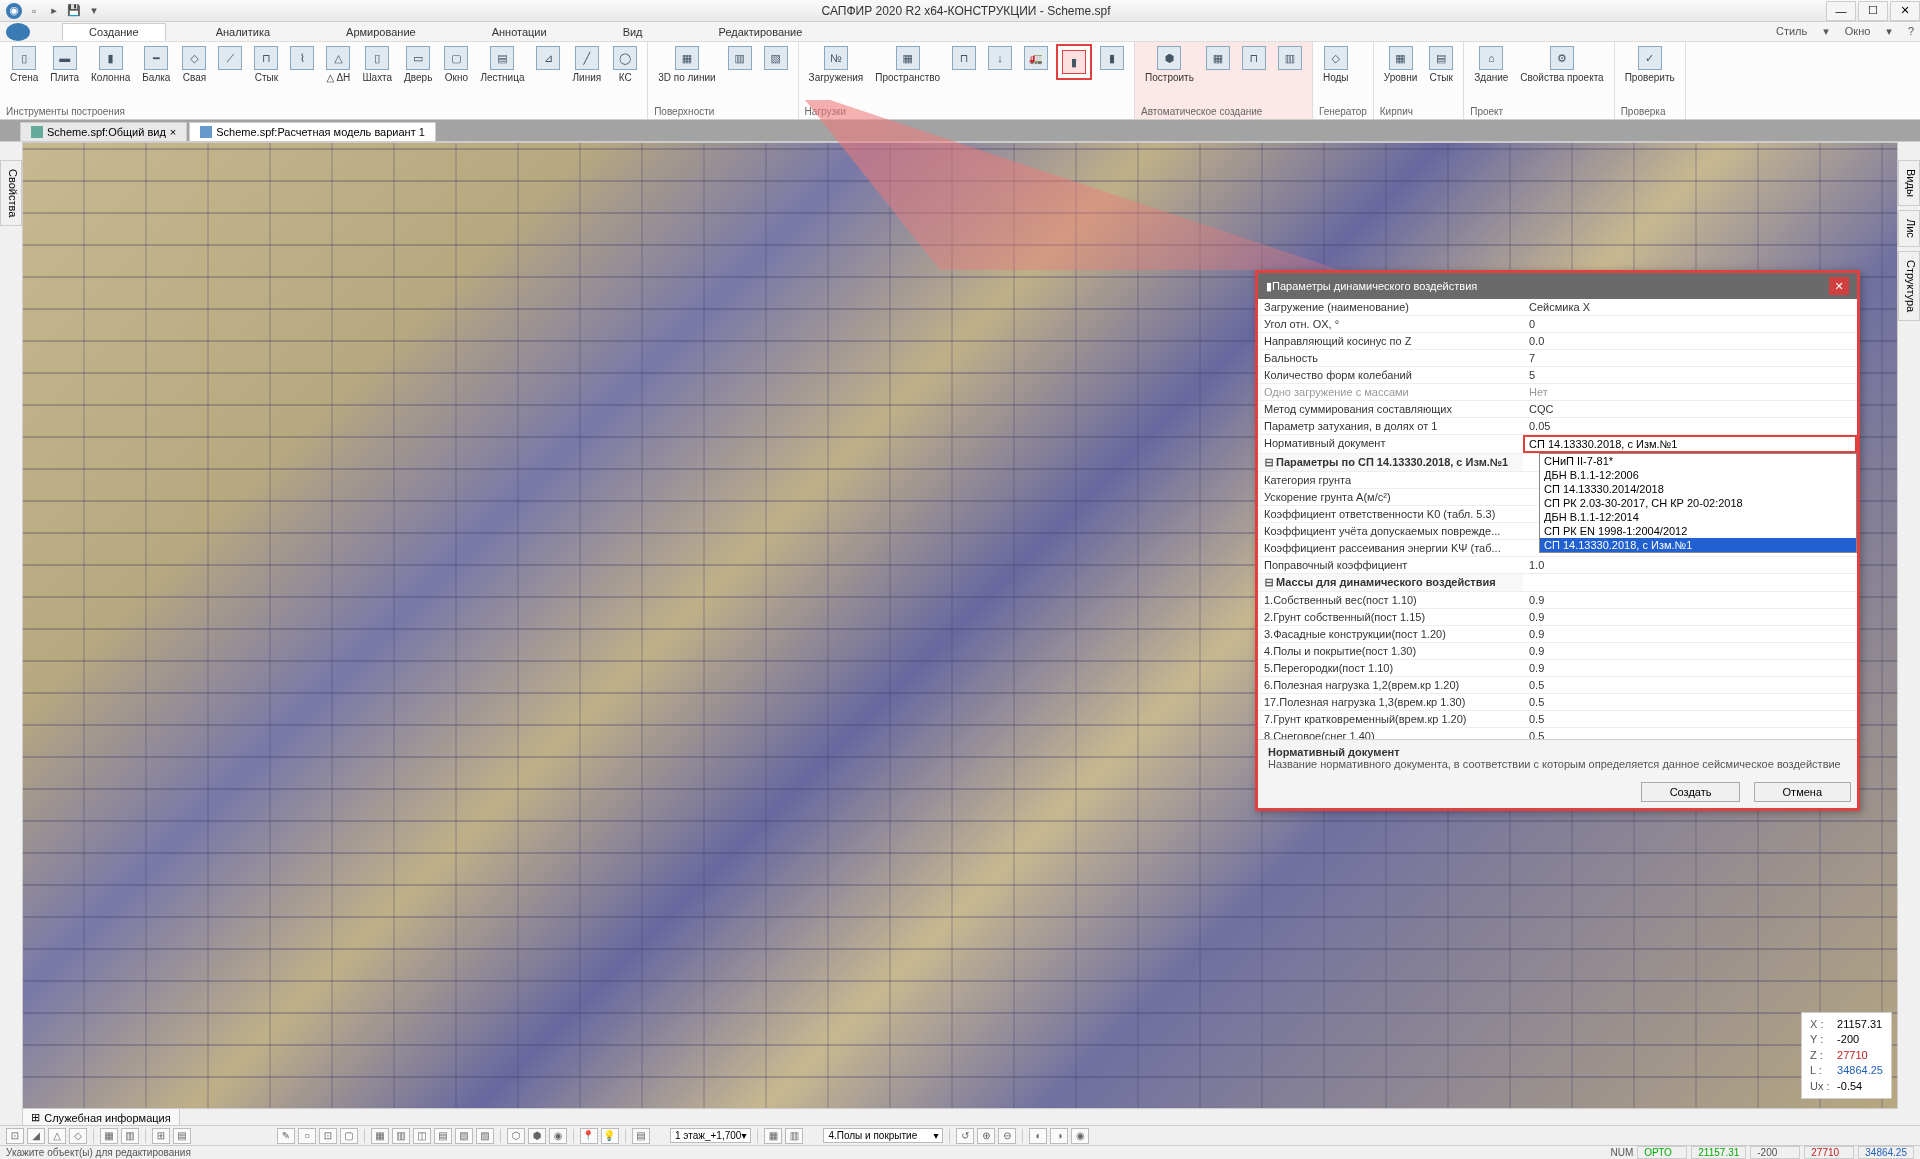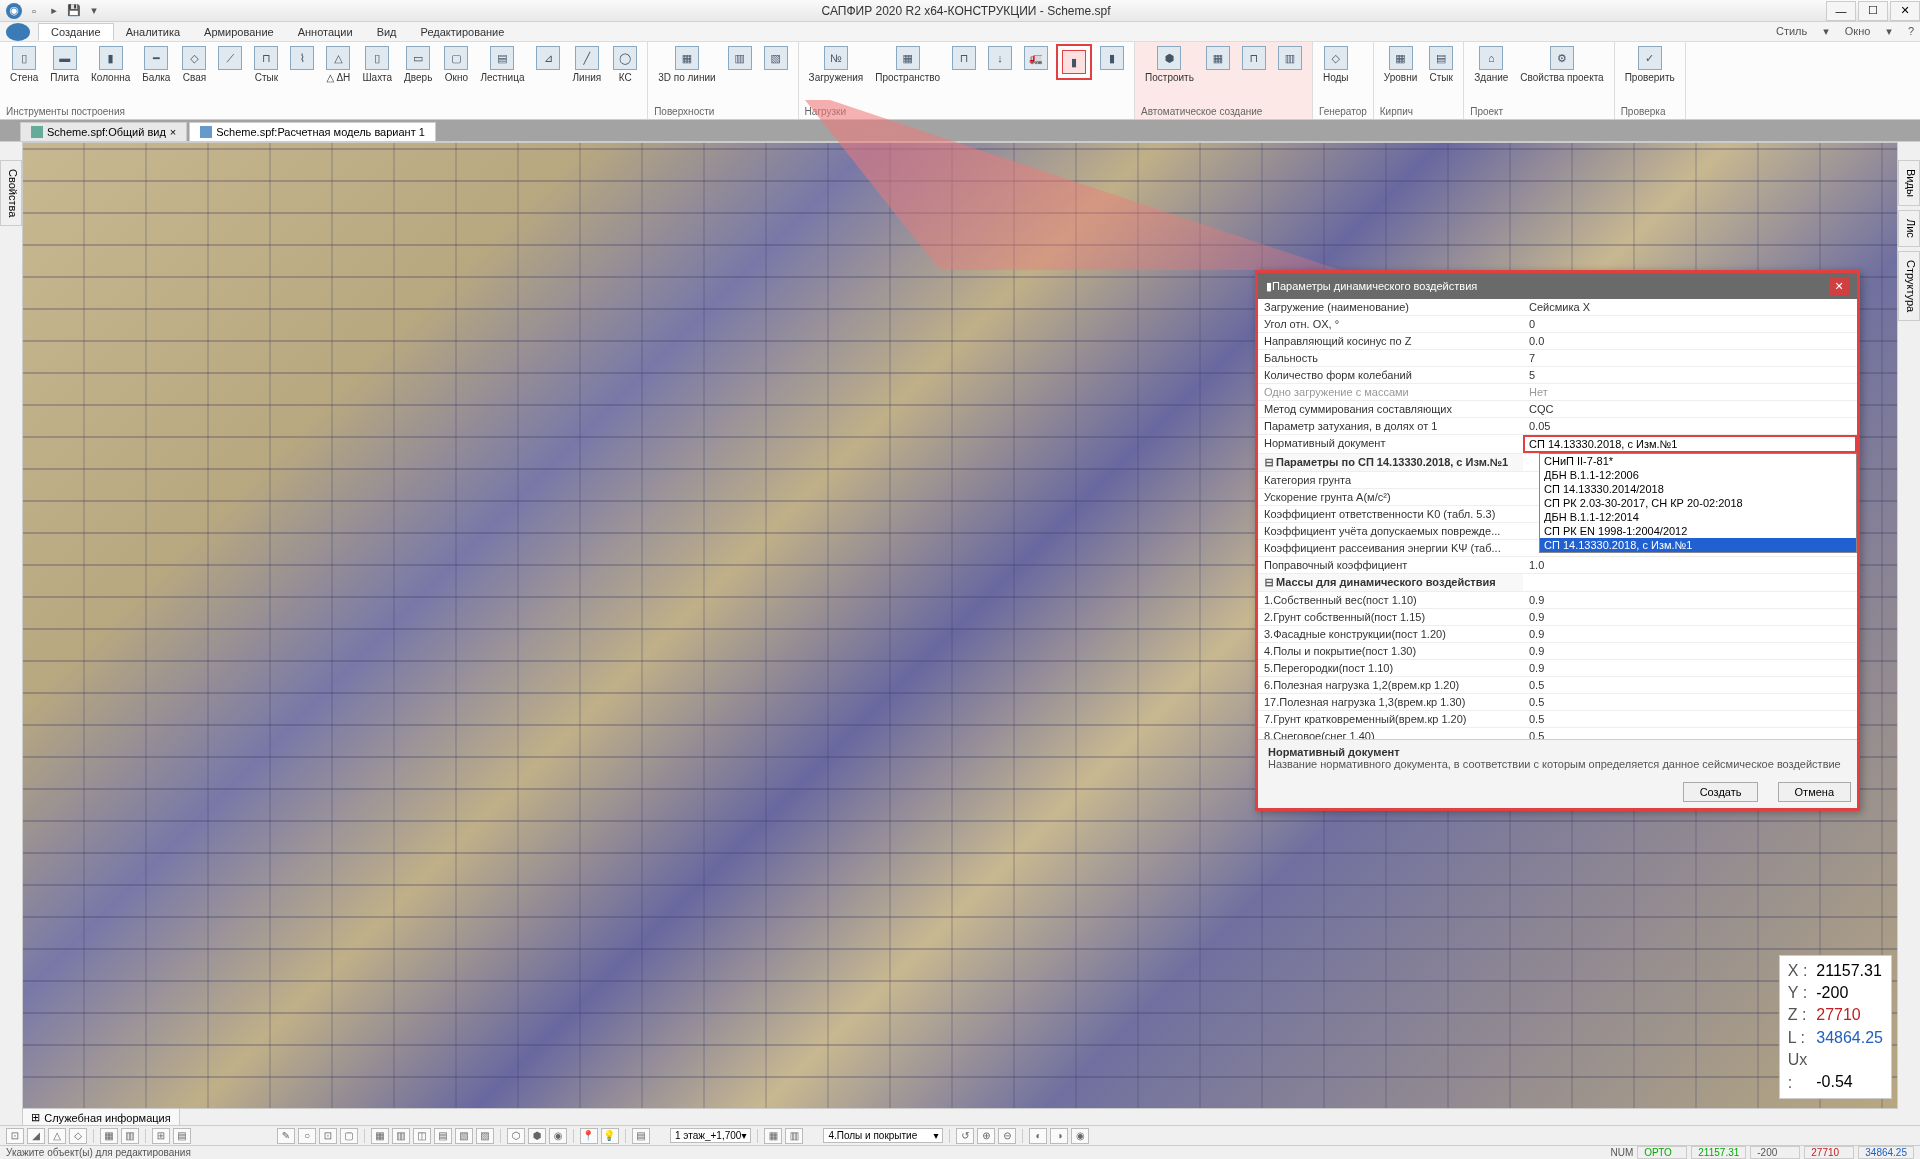--- a/index.html
+++ b/index.html
@@ -9,21 +9,21 @@
 .titlebar { height: 22px; background: linear-gradient(#fafafa, #e8e8e8); display: flex; align-items: center; border-bottom: 1px solid #d0d0d0; }
 .titlebar .qat { display: flex; gap: 4px; padding: 0 6px; align-items: center; }
 .titlebar .qat span { width: 16px; height: 16px; display: inline-flex; align-items: center; justify-content: center; color: #555; cursor: pointer; }
 .titlebar .title { flex: 1; text-align: center; font-size: 12px; color: #333; }
 .titlebar .winbtns { display: flex; }
 .titlebar .winbtns span { width: 30px; height: 20px; display: flex; align-items: center; justify-content: center; border: 1px solid #ccc; margin-left: 2px; background: #f5f5f5; cursor: pointer; }
 
 
 .menurow { height: 20px; background: #f4f4f4; display: flex; align-items: center; padding: 0 6px; font-size: 11px; border-bottom: 1px solid #ddd; }
 .menurow .app-icon { width: 24px; height: 18px; background: #3a7bb5; border-radius: 50%; margin-right: 8px; }
-.menurow .tab-item { padding: 2px 12px; cursor: pointer; color: #333; }
+.menurow .tab-item { padding: 2px 26px; cursor: pointer; color: #333; margin-left: 24px; }
 .menurow .tab-item.active { background: #fff; border: 1px solid #ccc; border-bottom: 1px solid #fff; }
 .menurow .right-menu { margin-left: auto; display: flex; gap: 16px; color: #555; }
 
 
 .ribbon { height: 78px; background: #fcfcfc; border-bottom: 1px solid #ccc; display: flex; }
 .ribbon-group { border-right: 1px solid #ddd; padding: 2px 6px; display: flex; flex-direction: column; }
 .ribbon-group .tools { display: flex; gap: 4px; flex: 1; align-items: flex-start; }
 .ribbon-group .glabel { text-align: left; font-size: 10px; color: #666; padding-top: 2px; }
 .rbtn { display: flex; flex-direction: column; align-items: center; padding: 2px 4px; cursor: pointer; min-width: 30px; }
 .rbtn .ricon { width: 24px; height: 24px; background: #e0e8f0; border: 1px solid #8aa8c0; display: flex; align-items: center; justify-content: center; color: #456; }
@@ -61,24 +61,24 @@
 .param-row.disabled .plabel, .param-row.disabled .pvalue { color: #999; }
 .param-row .expand { display: inline-block; width: 10px; text-align: center; margin-right: 2px; color: #666; }
 .combo-wrap { position: relative; flex: 1; }
 .combo-input { width: 100%; border: 2px solid #e04040; padding: 1px 4px; background: #fff; font-size: 11px; }
 .combo-list { position: absolute; top: 18px; left: 16px; right: 0; background: #fff; border: 1px solid #888; z-index: 10; }
 .combo-list div { padding: 1px 4px; font-size: 11px; cursor: pointer; }
 .combo-list div.sel { background: #2060d0; color: #fff; }
 .dialog-desc { background: #f4f4f4; padding: 6px 10px; font-size: 11px; color: #555; border-top: 1px solid #ccc; }
 .dialog-desc .dt { font-weight: bold; color: #333; }
 .dialog-btns { padding: 6px; text-align: right; background: #f4f4f4; }
-.dialog-btns button { padding: 3px 16px; margin-left: 16px; font-size: 11px; border: 1px solid #aaa; background: #f0f0f0; cursor: pointer; }
-
-
-.coords { position: absolute; bottom: 60px; right: 28px; background: #fff; border: 1px solid #ccc; padding: 4px 8px; font-size: 16px; line-height: 1.4; }
+.dialog-btns button { padding: 3px 28px; margin-left: 10px; font-size: 11px; border: 1px solid #aaa; background: #f0f0f0; cursor: pointer; }
+
+
+.coords { position: absolute; bottom: 60px; right: 28px; background: #fff; border: 1px solid #ccc; padding: 4px 8px; font-size: 11px; line-height: 1.4; }
 .coords div span.cl { color: #555; display: inline-block; width: 24px; }
 .coords div span.cv1 { color: #000; }
 .coords div span.cv2 { color: #c02020; }
 .coords div span.cv3 { color: #2060c0; }
 
 
 .servicebar { position: absolute; bottom: 32px; left: 22px; font-size: 11px; background: #f8f8f8; border: 1px solid #ccc; padding: 2px 8px; display: flex; align-items: center; gap: 4px; }
 .toolbar2 { position: absolute; bottom: 14px; left: 0; right: 0; height: 20px; background: #f0f0f0; border-top: 1px solid #ccc; display: flex; align-items: center; padding: 0 6px; gap: 3px; }
 .toolbar2 .tb { width: 18px; height: 16px; border: 1px solid #bbb; background: #fafafa; cursor: pointer; display: flex; align-items: center; justify-content: center; font-size: 10px; color: #666; }
 .toolbar2 .sep { width: 1px; height: 14px; background: #ccc; margin: 0 3px; }

